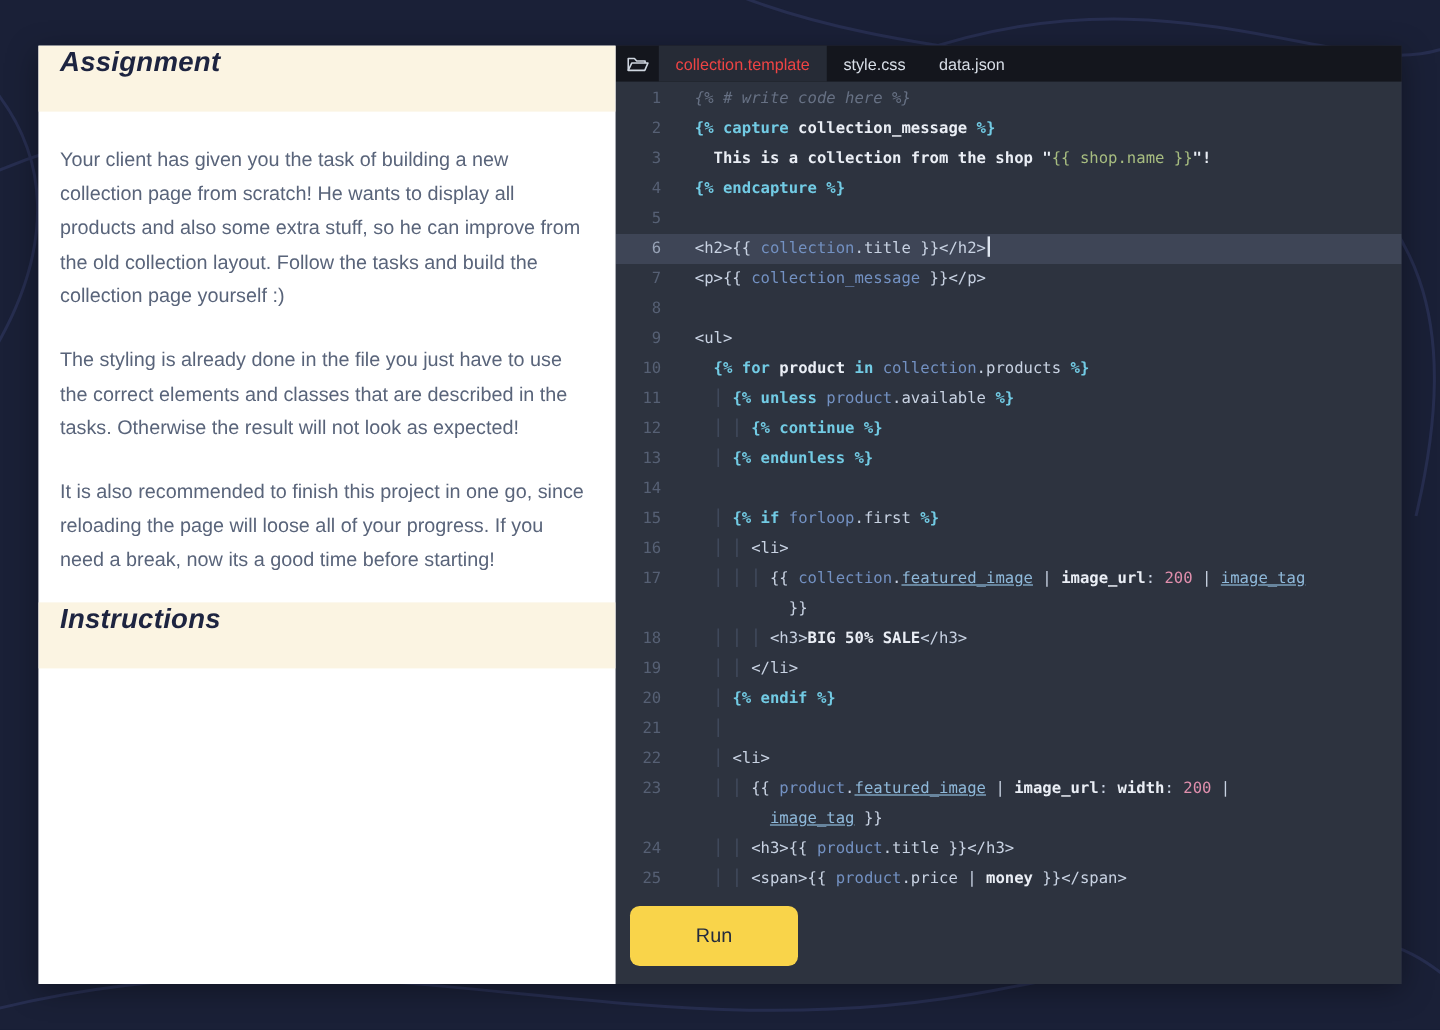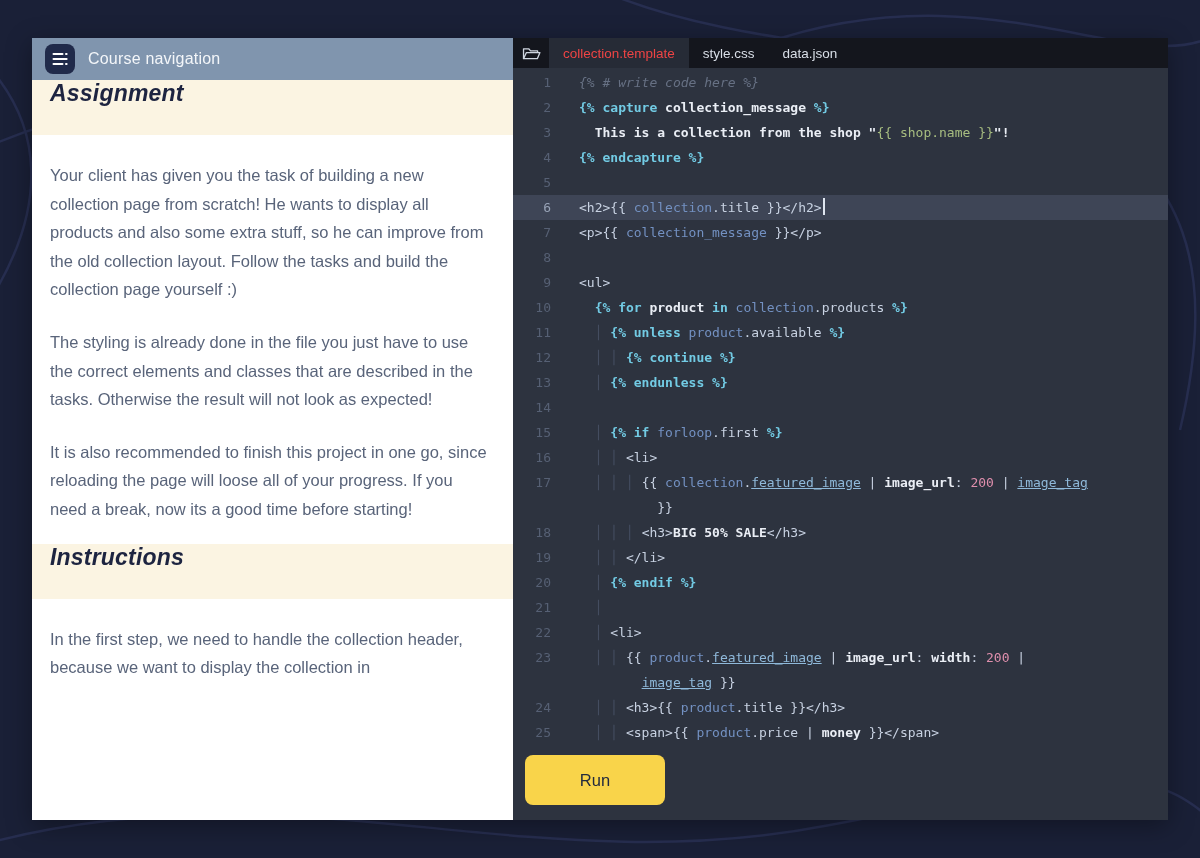--- a/index.html
+++ b/index.html
@@ -76,51 +76,36 @@
       <path d="M-20 150 C 250 30 520 130 760 45 S 1150 95 1230 25"></path>
       <path d="M600 -10 C 760 60 980 40 1080 110 S 1220 260 1180 430"></path>
       <path d="M-20 845 C 300 760 520 885 830 825 S 1150 765 1230 835"></path>
       <path d="M-40 40 C 60 120 40 220 -10 300"></path>
     </g>
   </svg>
 
   <div id="card">
 
     <div id="left">
-      <div class="nav-header">
-        <span class="nav-icon">
-          <svg width="16" height="14" viewBox="0 0 16 14">
-            <g stroke="#ffffff" stroke-width="2" stroke-linecap="round">
-              <line x1="1.5" y1="2" x2="10.5" y2="2"></line>
-                <line x1="14" y1="2" x2="14.6" y2="2"></line>
-              <line x1="1.5" y1="7" x2="14.6" y2="7"></line>
-              <line x1="1.5" y1="12" x2="10.5" y2="12"></line>
-                <line x1="14" y1="12" x2="14.6" y2="12"></line>
-            </g>
-          </svg>
-        </span>
-        <span class="nav-label">Course navigation</span>
-      </div>
 
 
       <div class="band">
         <h2>Assignment</h2>
       </div>
 
       <div class="content">
         <p>Your client has given you the task of building a new collection page from scratch! He wants to display all products and also some extra stuff, so he can improve from the old collection layout. Follow the tasks and build the collection page yourself :)</p>
         <p>The styling is already done in the file you just have to use the correct elements and classes that are described in the tasks. Otherwise the result will not look as expected!</p>
         <p>It is also recommended to finish this project in one go, since reloading the page will loose all of your progress. If you need a break, now its a good time before starting!</p>
       </div>
 
       <div class="band instructions">
         <h2>Instructions</h2>
       </div>
 
-      <p class="bottom-par">In the first step, we need to handle the collection header, because we want to display the collection in</p>
     </div>
 
     <div id="editor">
       <div class="tabbar">
         <span class="folder-btn">
           <svg width="19" height="15" viewBox="0 0 20 16">
             <g fill="none" stroke="#cfd6e0" stroke-width="1.4" stroke-linejoin="round">
               <path d="M1.5 13.5 L1.5 3 L7 3 L9 5.2 L16.5 5.2 L16.5 7"></path>
               <path d="M1.5 13.5 L4.6 7 L19 7 L16.2 13.5 Z"></path>
             </g>

